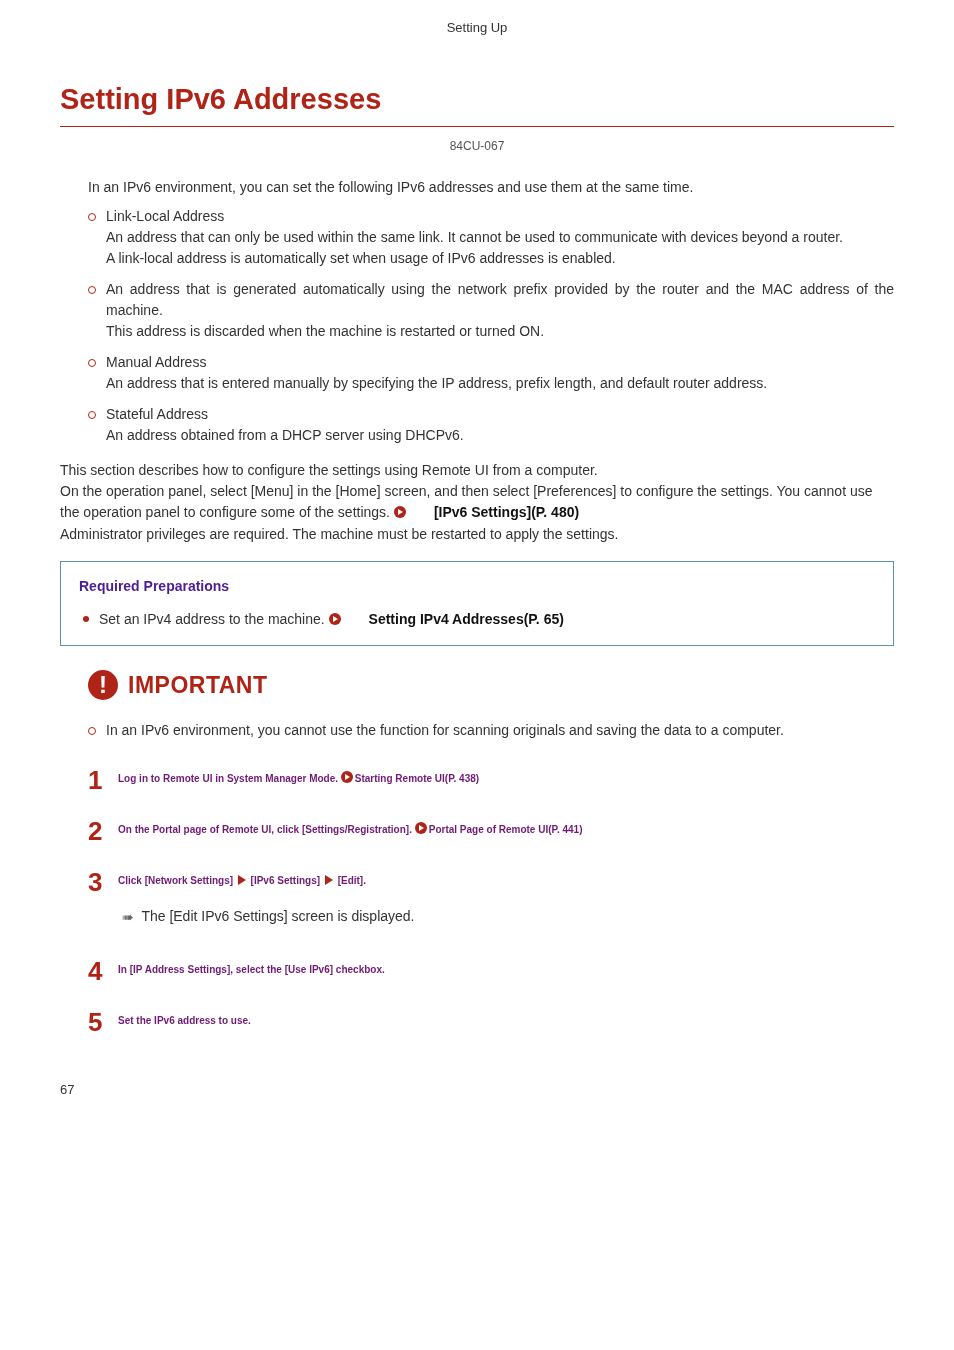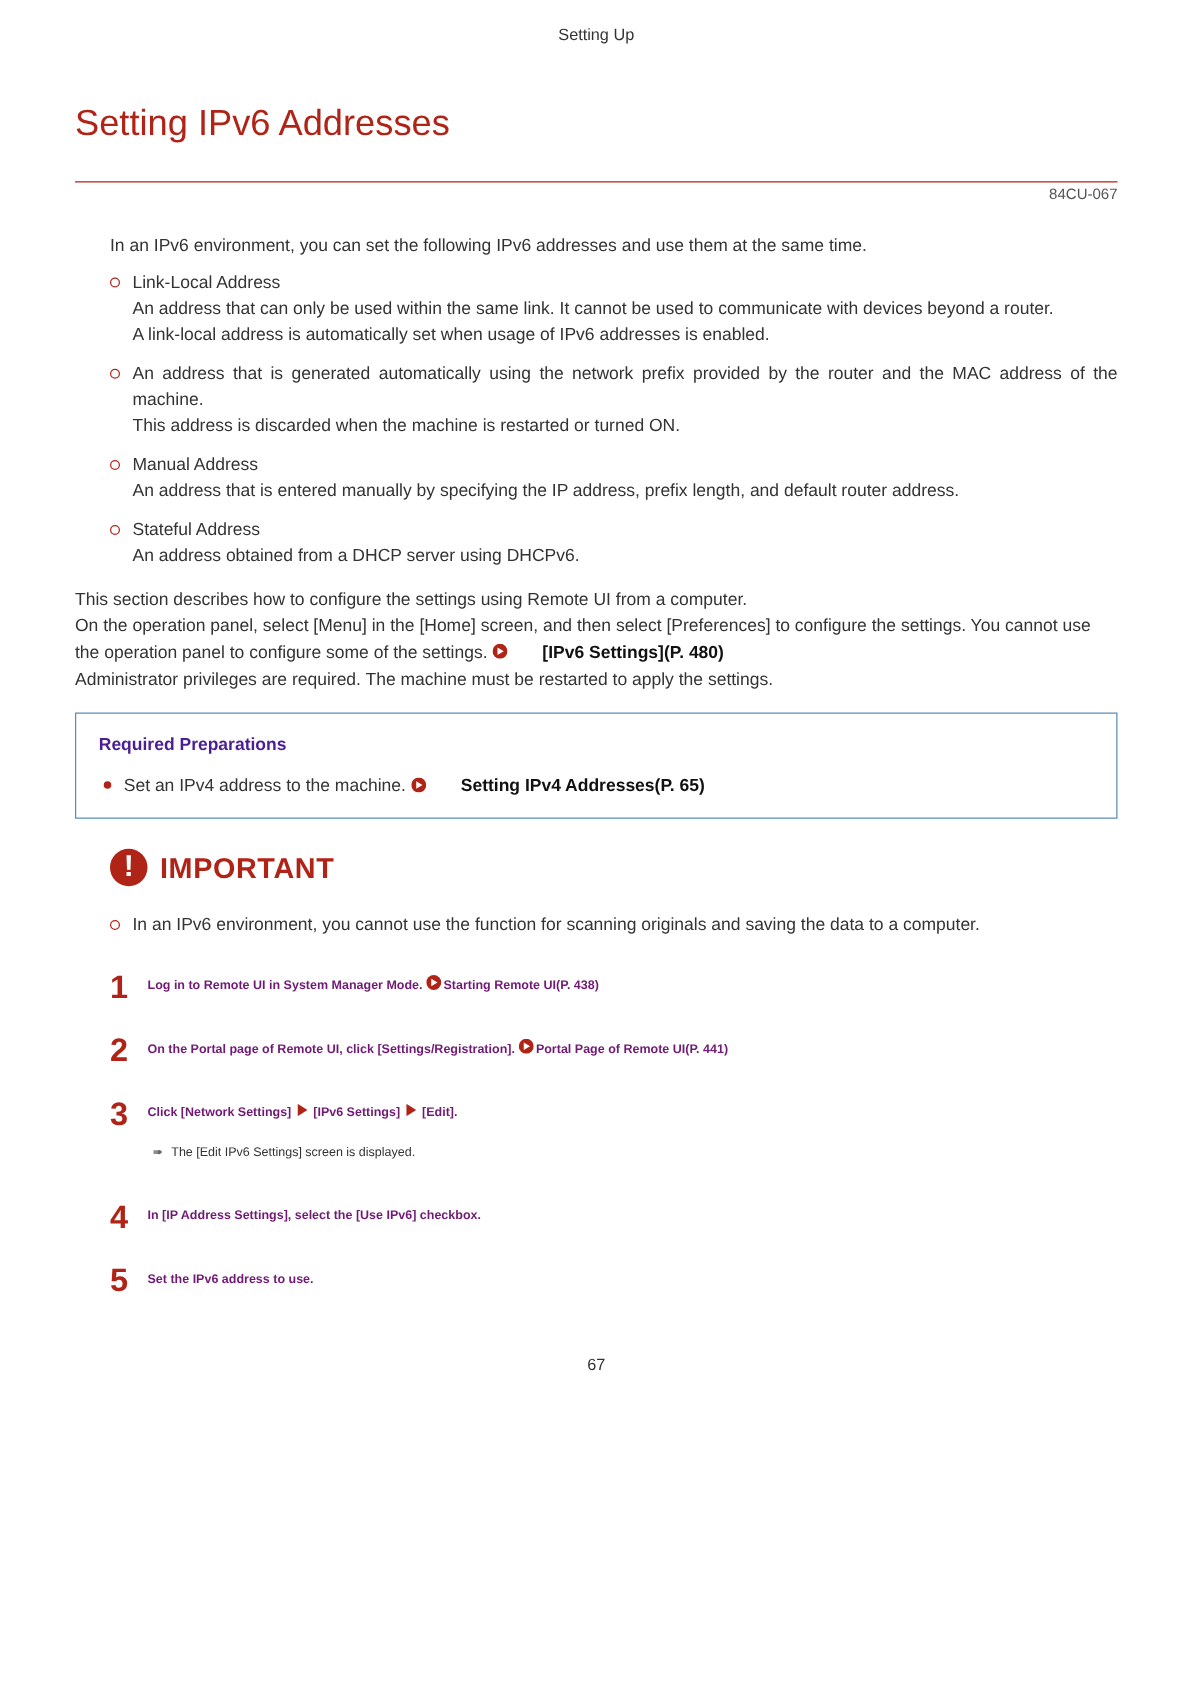--- a/index.html
+++ b/index.html
@@ -15,26 +15,27 @@
   }
   .header-section {
     text-align: center;
     font-size: 13px;
     color: #333;
     margin-bottom: 40px;
   }
   h1.main-title {
     color: #b02418;
     font-size: 29px;
-    font-weight: normal;
+    font-weight: bold;
     border-bottom: 1.5px solid #b02418;
-    padding-bottom: 24px;
+    padding-bottom: 5px;
+    margin-bottom: 10px;
   }
   .doc-id {
-    text-align: right;
+    text-align: center;
     font-size: 12px;
     color: #555;
     margin-bottom: 22px;
   }
   .intro {
     margin-left: 28px;
     margin-bottom: 8px;
   }
   ul.addr-list {
     list-style: none;
@@ -173,37 +174,36 @@
   }
   .right-arrow-icon {
     display: inline-block;
     vertical-align: middle;
     margin: 0 2px;
   }
   .right-arrow-icon svg { width: 8px; height: 10px; }
   .result-line {
     margin-top: 16px;
     margin-left: 4px;
-    font-size: 10px;
+    font-size: 14px;
     color: #333;
   }
   .result-arrow {
     display: inline-block;
     vertical-align: middle;
     margin-right: 4px;
     color: #666;
   }
   .crossref-icon {
     display: inline-block;
     vertical-align: middle;
     margin-right: 2px;
   }
   .crossref-icon svg { width: 12px; height: 12px; }
   .page-number {
-    text-align: center;
     font-size: 13px;
     color: #333;
     margin-top: 50px;
   }
 </style>
 </head>
 <body>
 
 <div class="header-section">Setting Up</div>
 

